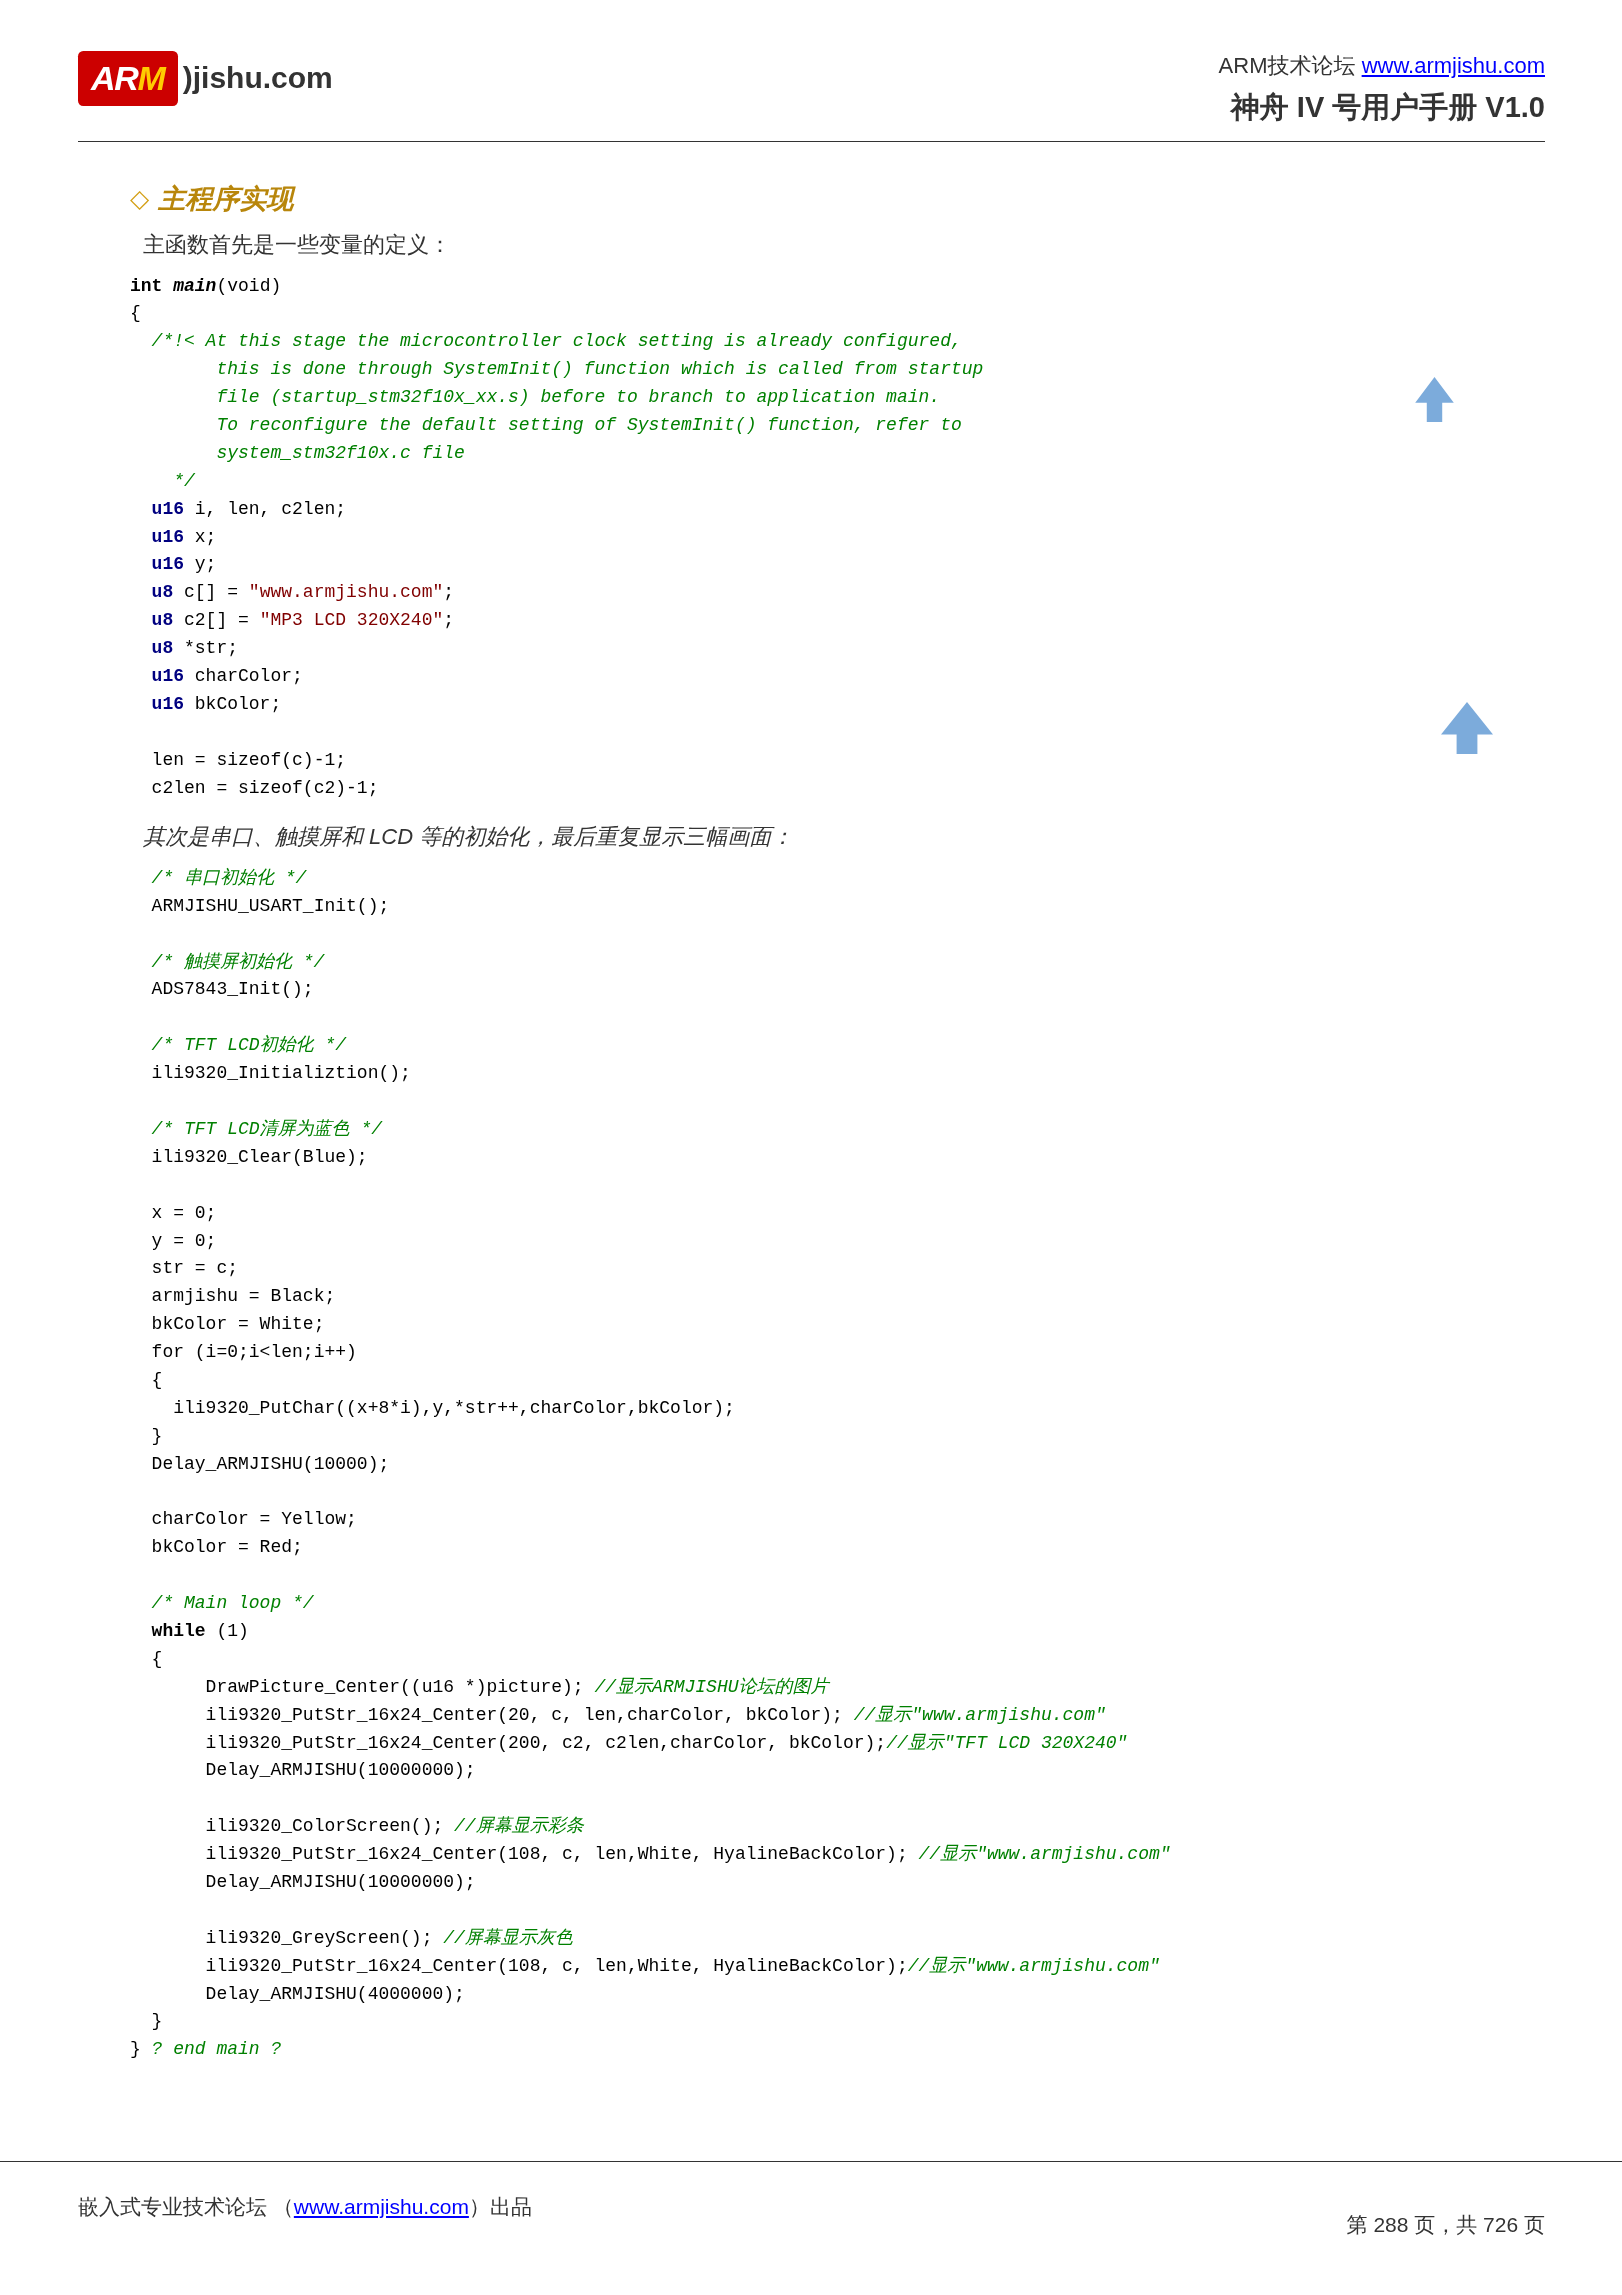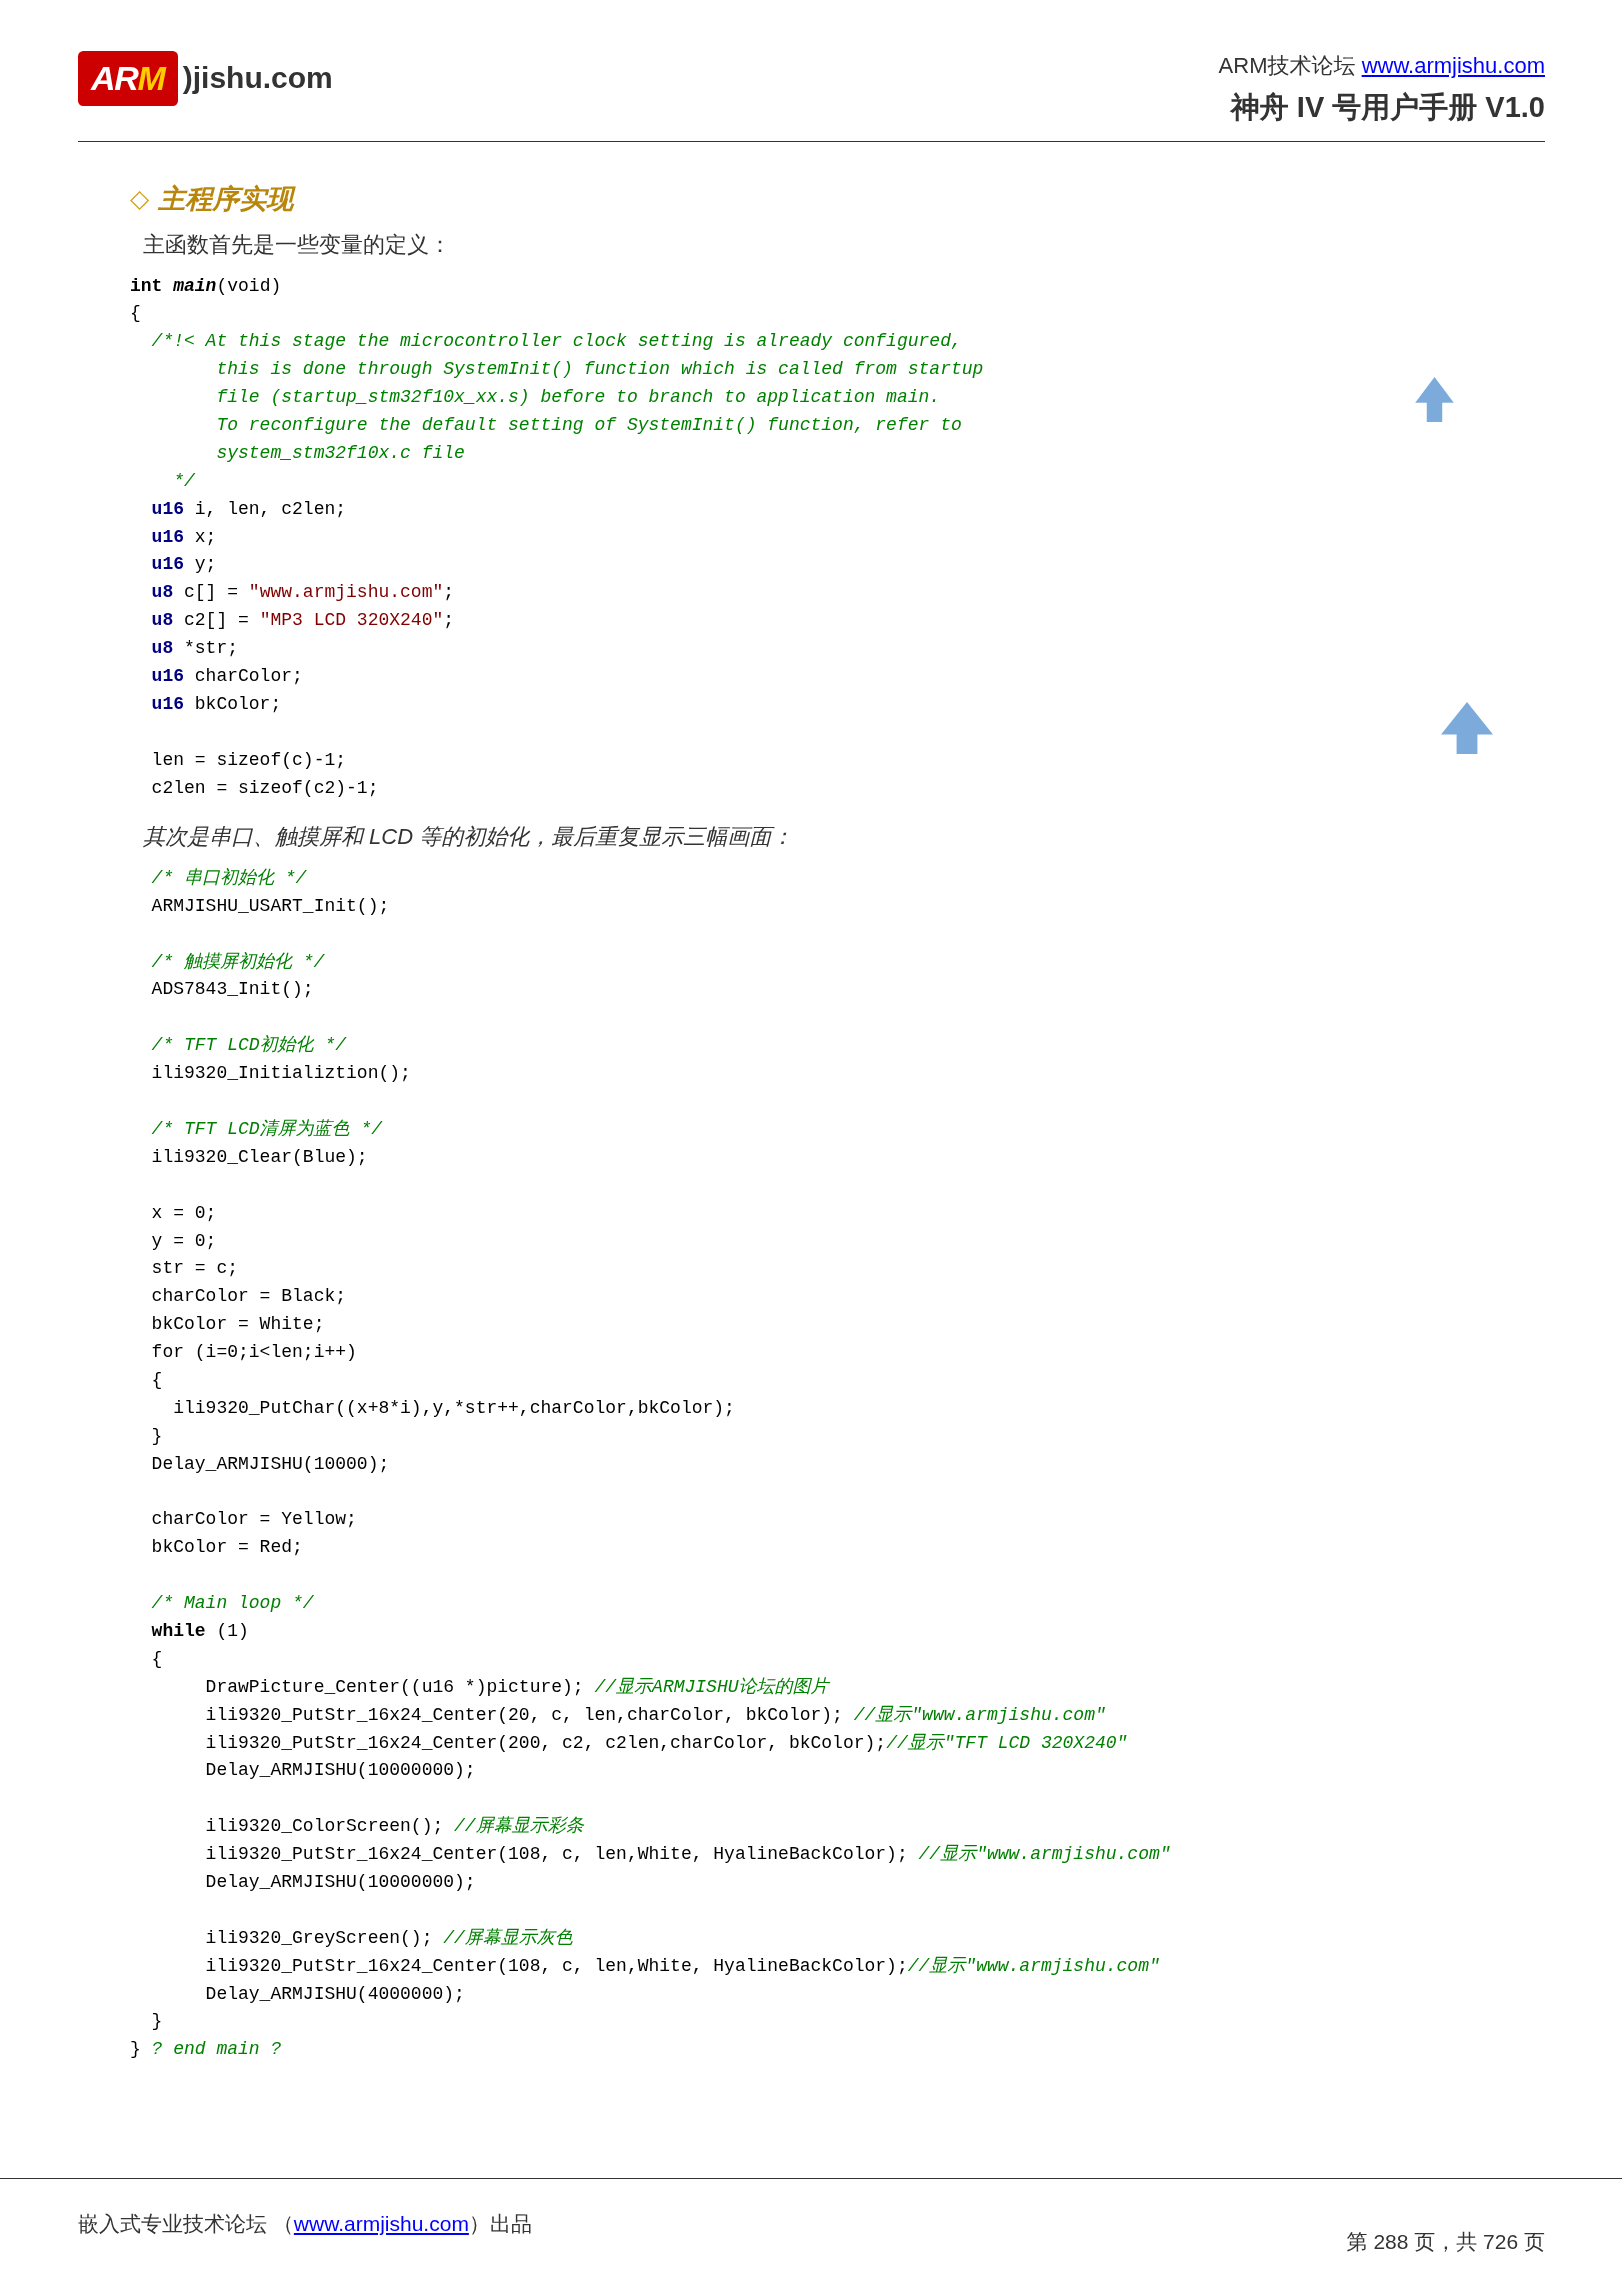--- a/index.html
+++ b/index.html
@@ -122,21 +122,21 @@
     .mid-text {
       font-size: 22px;
       color: #333;
       margin: 19.5px 0 13px 13px;
       font-style: italic;
     }
 
     
     .footer {
       position: absolute;
-      bottom: 39px;
+      bottom: 56px;
       left: 0;
       right: 0;
       padding: 0 78px;
       display: flex;
       justify-content: space-between;
       align-items: center;
       border-top: 1.3px solid #333;
       padding-top: 13px;
     }
     .footer-left {
@@ -238,21 +238,21 @@
       <span class="code-line">&nbsp;</span>
       <span class="code-line comment">  /* TFT LCD初始化 */</span>
       <span class="code-line">  ili9320_Initializtion();</span>
       <span class="code-line">&nbsp;</span>
       <span class="code-line comment">  /* TFT LCD清屏为蓝色 */</span>
       <span class="code-line">  ili9320_Clear(Blue);</span>
       <span class="code-line">&nbsp;</span>
       <span class="code-line">  x = 0;</span>
       <span class="code-line">  y = 0;</span>
       <span class="code-line">  str = c;</span>
-      <span class="code-line">  charColor = Black;</span>
+      <span class="code-line">  armjishu = Black;</span>
       <span class="code-line">  bkColor = White;</span>
       <span class="code-line">  for (i=0;i&lt;len;i++)</span>
       <span class="code-line">  {</span>
       <span class="code-line">    ili9320_PutChar((x+8*i),y,*str++,charColor,bkColor);</span>
       <span class="code-line">  }</span>
       <span class="code-line">  Delay_ARMJISHU(10000);</span>
       <span class="code-line">&nbsp;</span>
       <span class="code-line">  charColor = Yellow;</span>
       <span class="code-line">  bkColor = Red;</span>
       <span class="code-line">&nbsp;</span>

